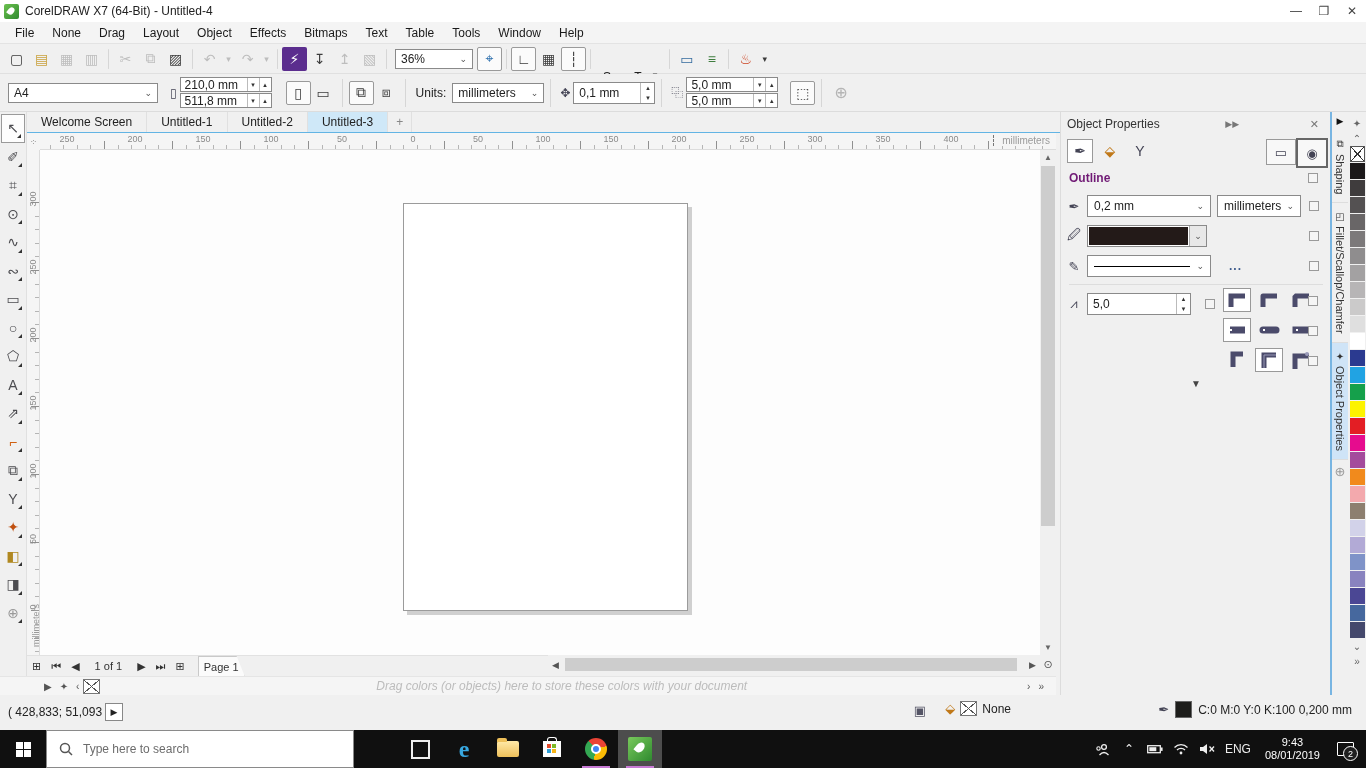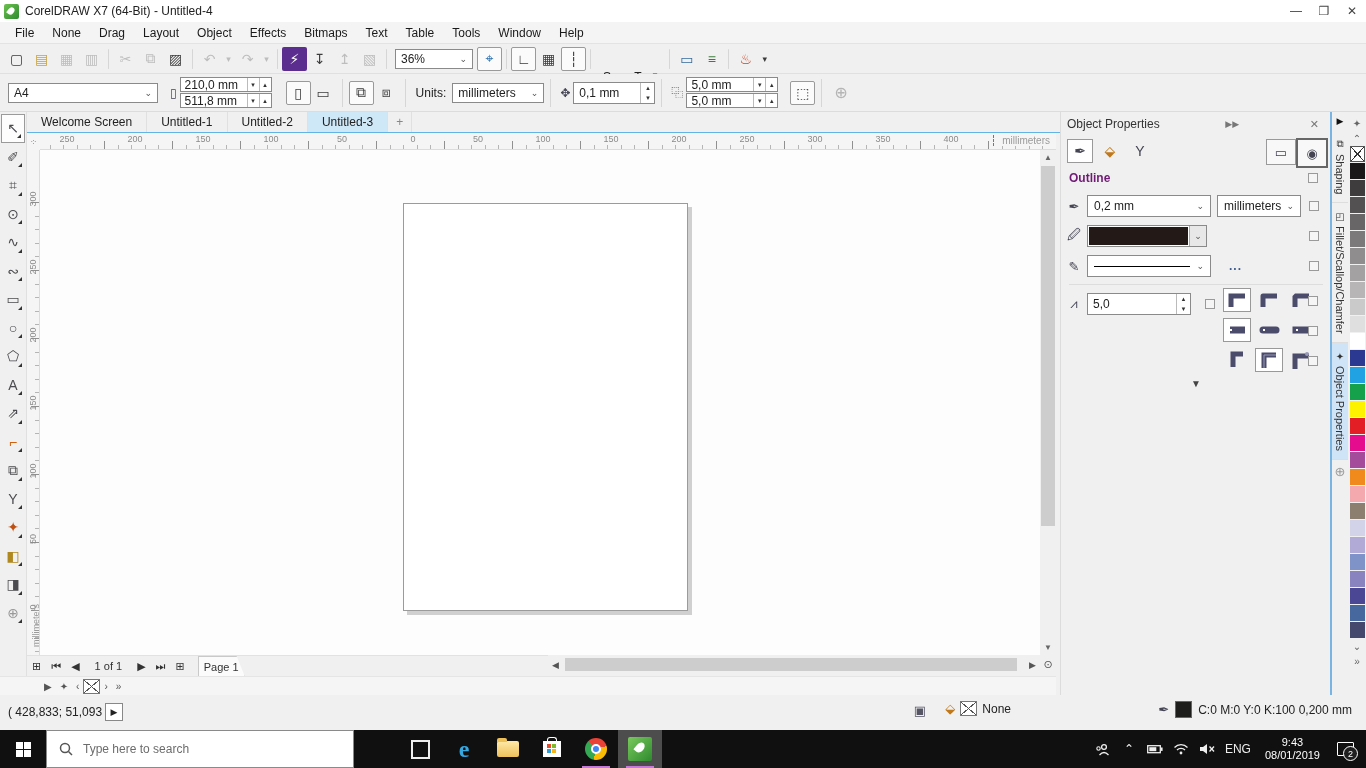--- a/index.html
+++ b/index.html
@@ -431,20 +431,21 @@
     <span>⏭</span>
     <span>⊞</span>
     <span class="pagetab">Page 1</span>
   </div>
 
   <div class="docpal">
     <span class="ico" style="margin-left:40px;">▶</span>
     <span class="ico">✦</span>
     <span class="ico">‹</span>
     <span class="noneswatch"></span>
+    <span class="hint">Drag colors (or objects) here to store these colors with your document</span>
     <span class="ico">›</span>
     <span class="ico" style="margin-right:8px;">»</span>
   </div>
 
   <div class="statusbar">
     <span class="coords">( 428,833; 51,093 )</span>
     <span class="coordbtn">▶</span>
     <span class="st-mon">▣</span>
     <span class="st-fill">
       <span style="color:#c07818;font-size:13px;">⬙</span>

